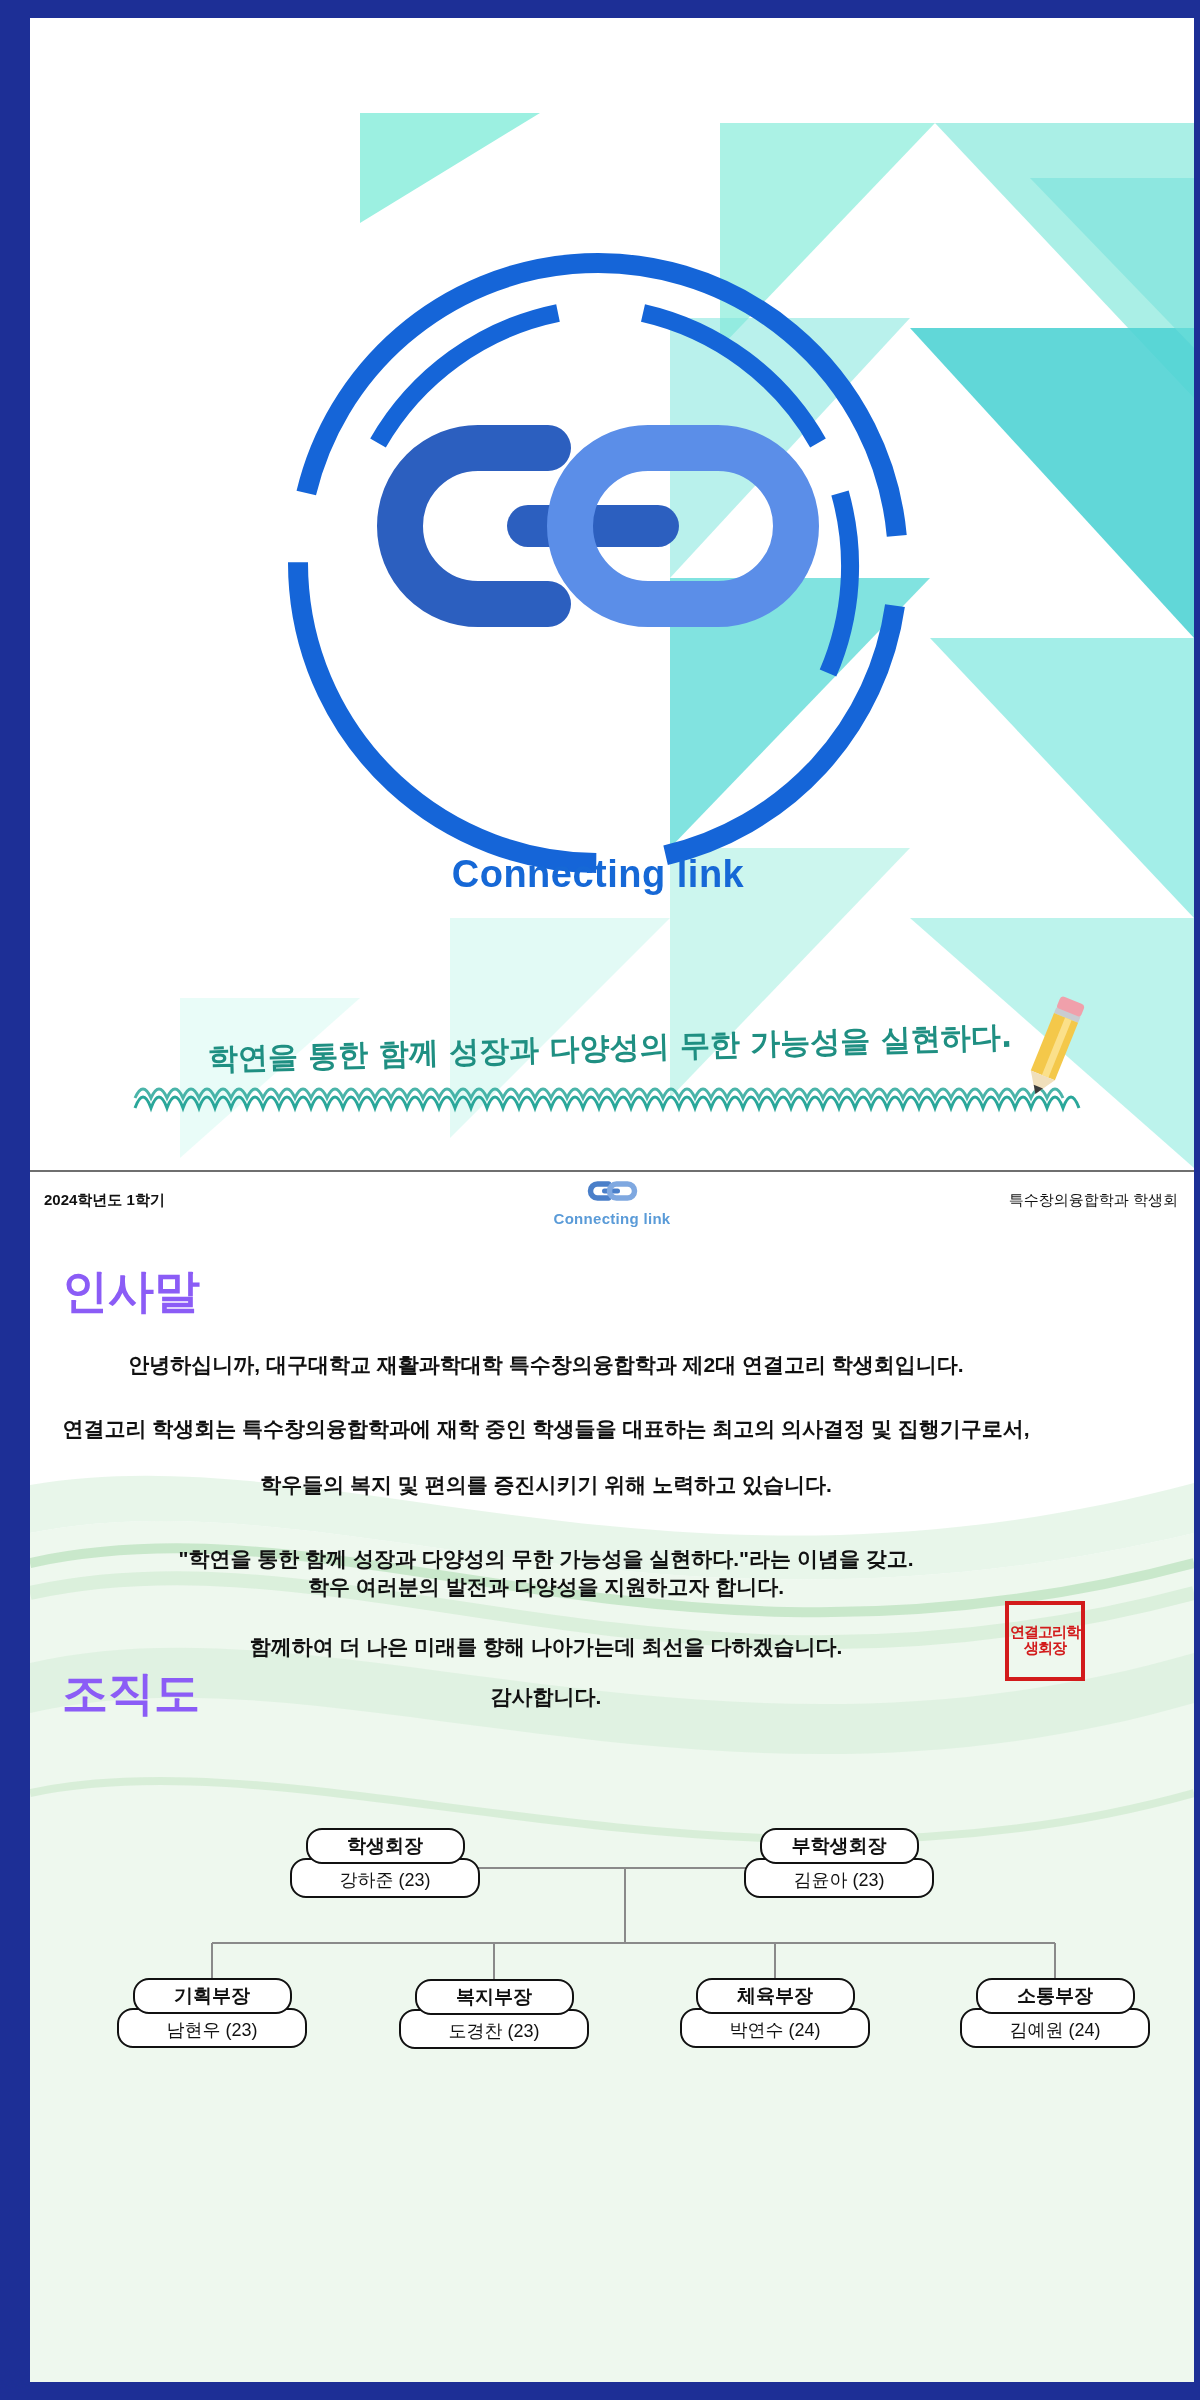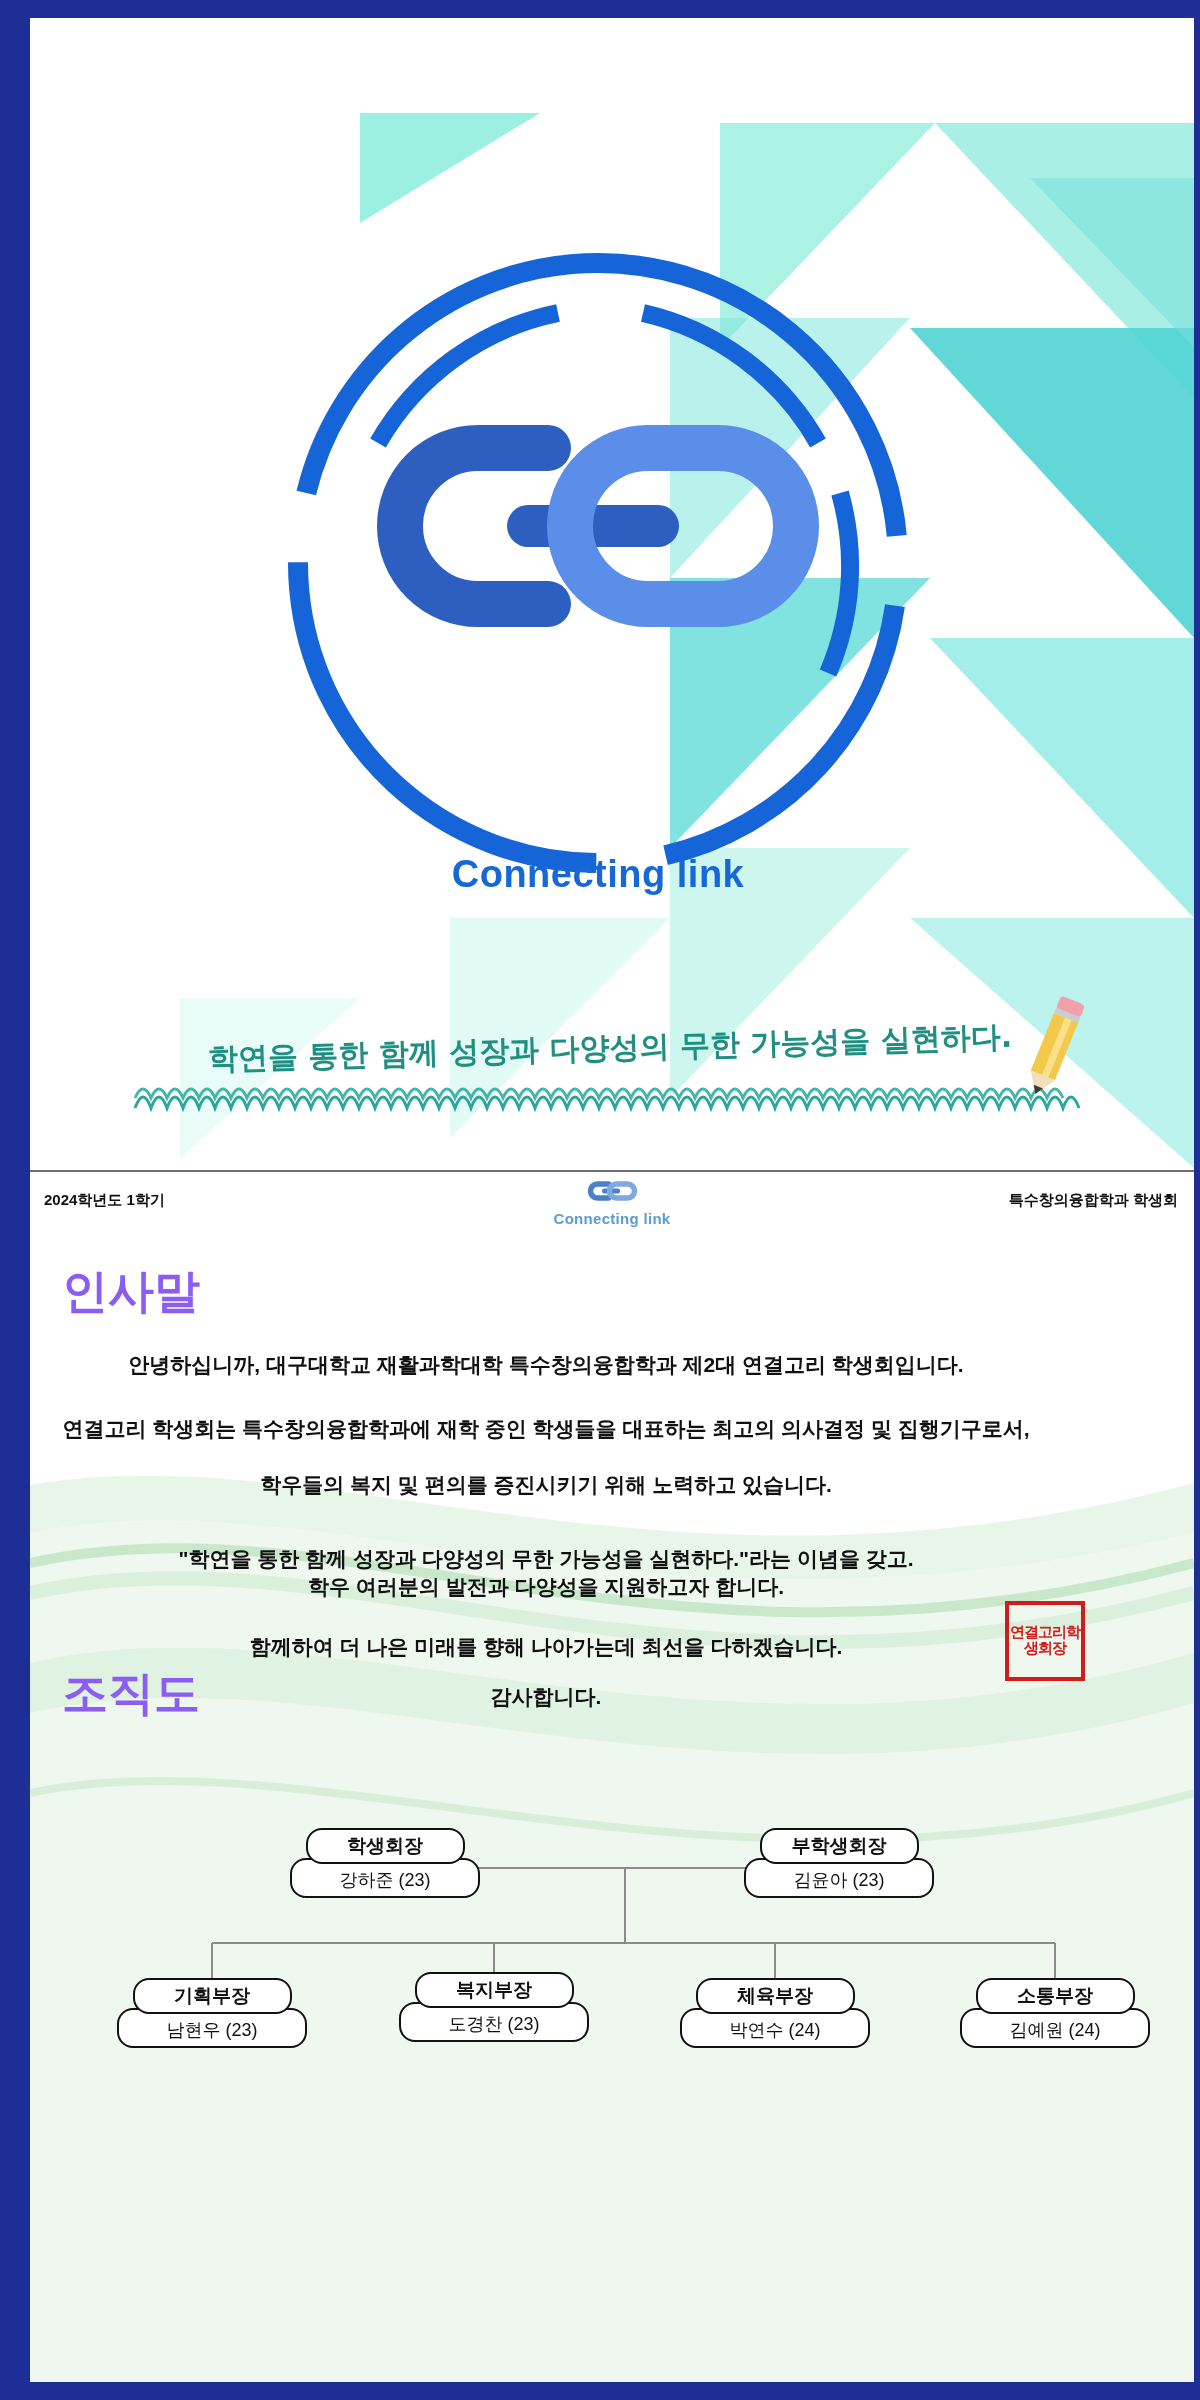--- a/index.html
+++ b/index.html
@@ -41,21 +41,21 @@
   .squiggle{position:absolute;left:100px;top:1060px;width:960px;height:40px;}
   .pencil{position:absolute;left:985px;top:975px;width:80px;height:110px;}
 
   
   .hero-bar{
     position:absolute;left:0;top:1152px;width:1164px;height:62px;
     border-top:2px solid #6f6f6f;border-bottom:2px solid #6f6f6f;
     background:#fff;
   }
   .hero-bar .left{position:absolute;left:14px;top:19px;font-size:15px;color:#111;font-weight:bold;}
-  .hero-bar .right{position:absolute;right:16px;top:19px;font-size:15px;color:#111;font-weight:bold;}
+  .hero-bar .right{position:absolute;right:16px;top:19px;font-size:15px;color:#111;font-weight:normal;}
   .hero-bar .center{position:absolute;left:50%;top:6px;transform:translateX(-50%);text-align:center;}
   .hero-bar .center .cl{color:#5a9bd8;font-size:15px;font-weight:bold;letter-spacing:.3px;margin-top:2px;}
 
   
   .content{
     position:absolute;left:0;top:1215px;width:1164px;height:1149px;
     background:#ffffff;overflow:hidden;
   }
   .content .wavebg{position:absolute;left:0;top:0;width:1164px;height:1149px;}
 
@@ -220,21 +220,21 @@
         </div>
         <div class="node" style="left:714px;top:95px;">
           <div class="title">부학생회장</div>
           <div class="name">김윤아 (23)</div>
         </div>
 
         <div class="node" style="left:87px;top:245px;">
           <div class="title">기획부장</div>
           <div class="name">남현우 (23)</div>
         </div>
-        <div class="node" style="left:369px;top:239px;text-align:center;">
+        <div class="node" style="left:369px;top:246px;text-align:center;">
           <div class="title">복지부장</div>
           <div class="name">도경찬 (23)</div>
         </div>
         <div class="node" style="left:650px;top:245px;">
           <div class="title">체육부장</div>
           <div class="name">박연수 (24)</div>
         </div>
         <div class="node" style="left:930px;top:245px;">
           <div class="title">소통부장</div>
           <div class="name">김예원 (24)</div>

